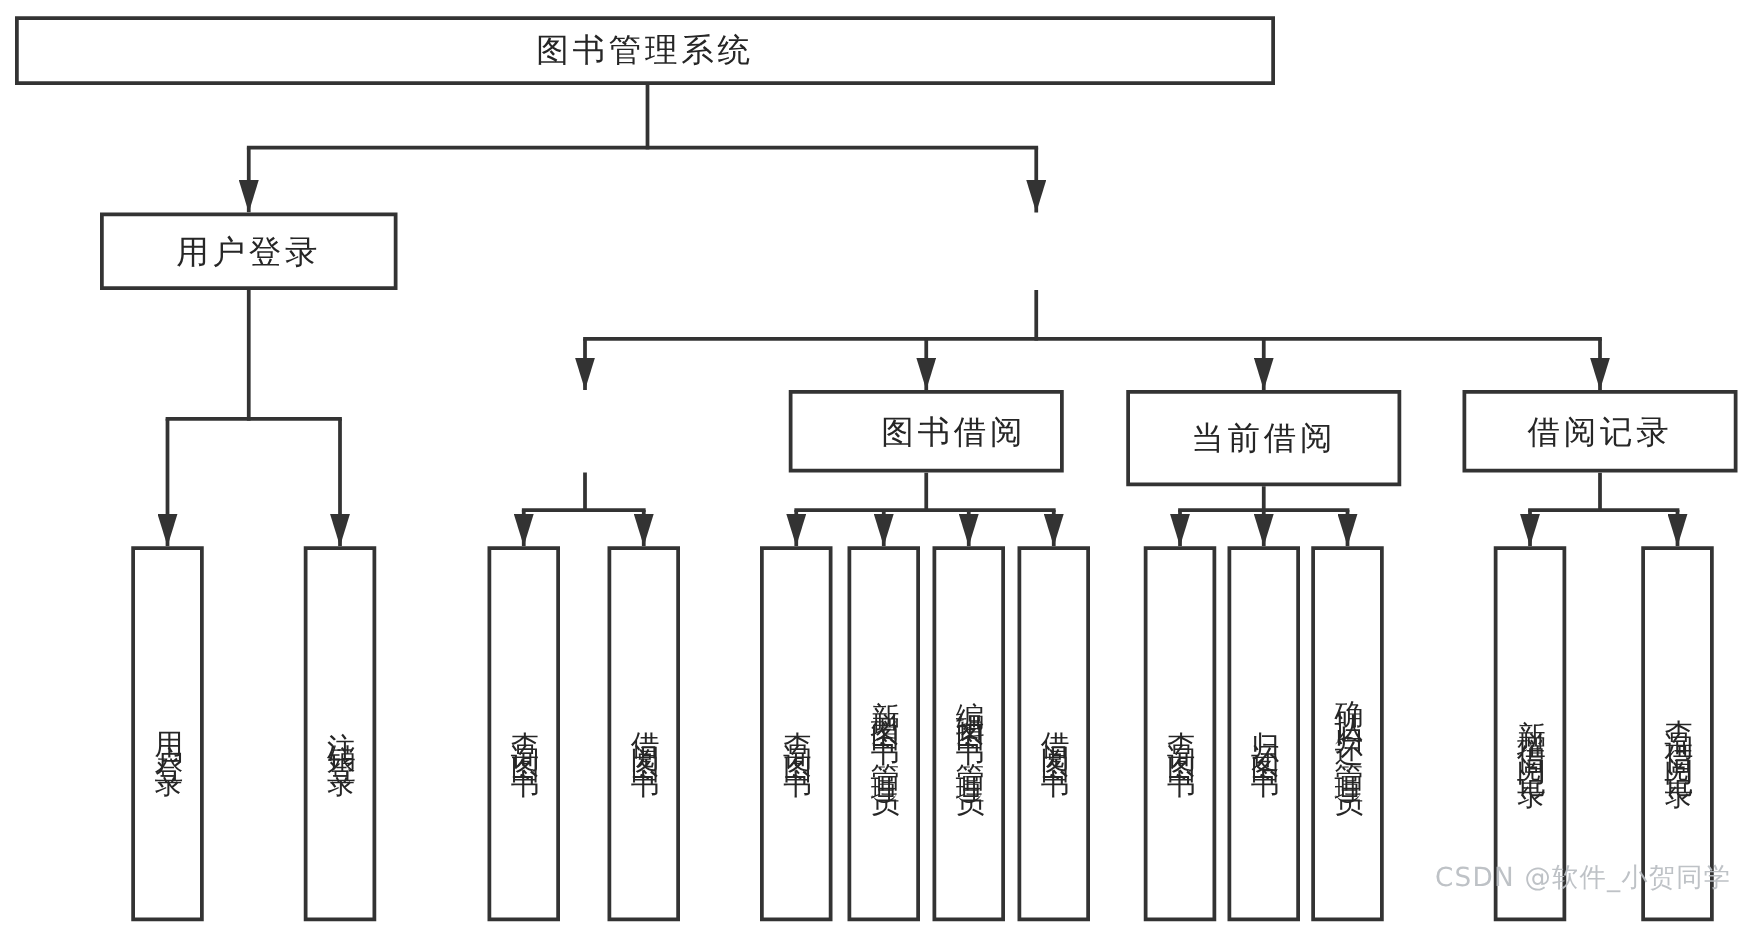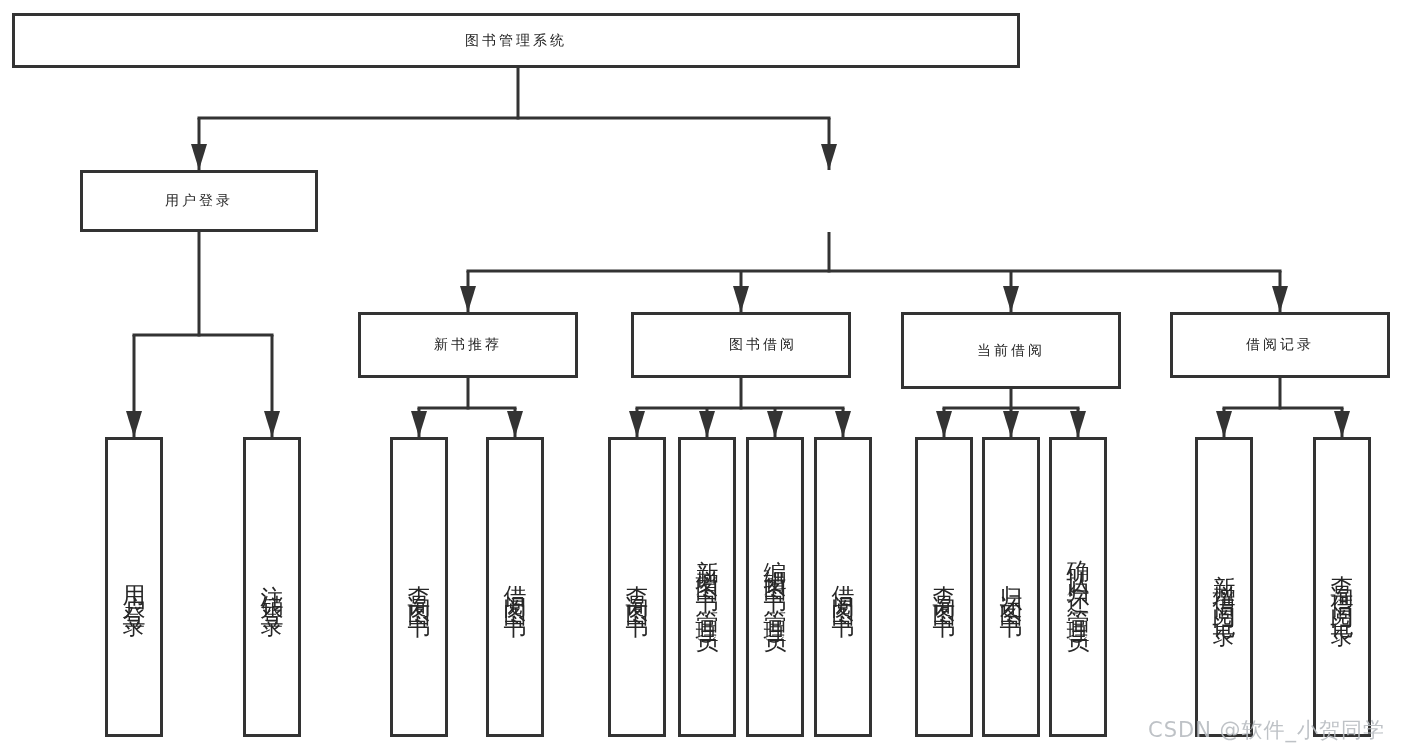--- a/index.html
+++ b/index.html
@@ -23,33 +23,33 @@
   .node {
     position: absolute;
     background: #fff;
     border: 3px solid var(--line);
     box-sizing: border-box;
     display: flex;
     align-items: center;
     justify-content: center;
     color: var(--text);
   }
-  .node.h { font-size: 14px; letter-spacing: 3px; white-space: nowrap; }
+  .node.h { font-size: 26px; letter-spacing: 3px; white-space: nowrap; }
   .node.v .label {
     writing-mode: vertical-rl;
     text-orientation: mixed;
     font-size: 23px;
     letter-spacing: 10px;
     line-height: 1;
     white-space: nowrap;
   }
   .watermark {
     position: absolute;
     left: 1148px;
-    top: 716px;
+    top: 688px;
     font-size: 21px;
     letter-spacing: 1px;
     color: var(--wm);
     opacity: 0.92;
     white-space: nowrap;
     text-align: right;
   }
 </style>
 </head>
 <body>
@@ -105,23 +105,20 @@
   </svg>
 
   <div class="node h" style="left:12px; top:13px; width:1008px; height:55px;">
     <span class="label">图书管理系统</span>
   </div>
 
   <div class="node h" style="left:80px; top:170px; width:238px; height:62px;">
     <span class="label">用户登录</span>
   </div>
 
-  <div class="node h" style="left:358px; top:312px; width:220px; height:66px;">
-    <span class="label">新书推荐</span>
-  </div>
   <div class="node h" style="left:631px; top:312px; width:220px; height:66px;padding-left:44px;">
     <span class="label">图书借阅</span>
   </div>
   <div class="node h" style="left:901px; top:312px; width:220px; height:77px;">
     <span class="label">当前借阅</span>
   </div>
   <div class="node h" style="left:1170px; top:312px; width:220px; height:66px;">
     <span class="label">借阅记录</span>
   </div>
 

